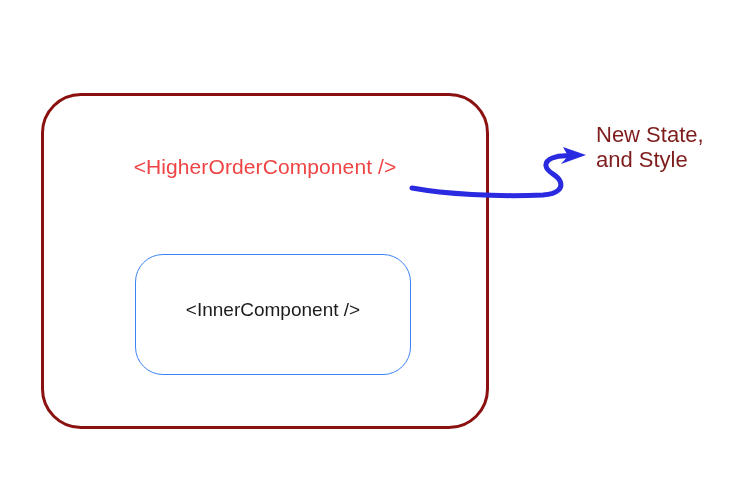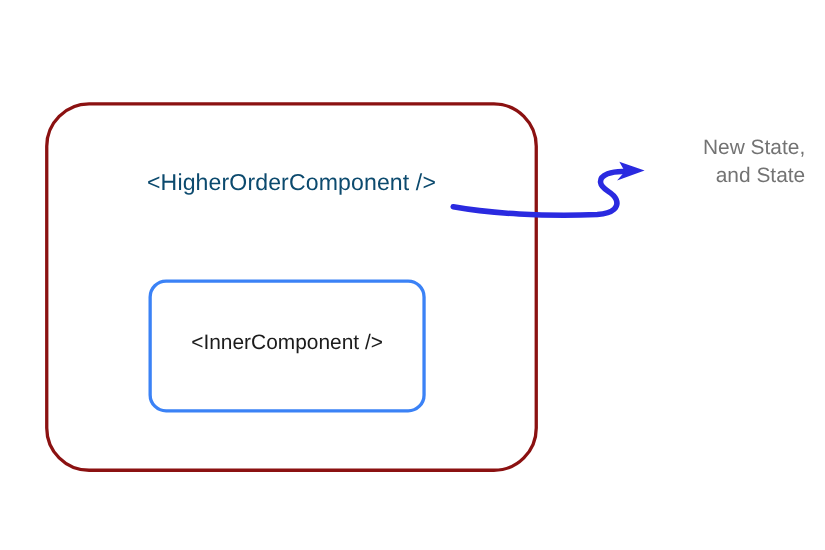--- a/index.html
+++ b/index.html
@@ -31,35 +31,35 @@
     background: transparent;
   }
 
   #hoc-label {
     position: absolute;
     left: 0;
     top: 59px;
     width: 100%;
     text-align: center;
     font-size: 21px;
-    color: #0c4a6e;
+    color: #ef4444;
     letter-spacing: 0.1px;
     white-space: nowrap;
   }
 
   
   #inner-box {
     position: absolute;
     left: 91px;
     top: 158px;
-    width: 252px;
+    width: 276px;
     height: 121px;
     box-sizing: border-box;
-    border: 3px solid #3b82f6;
-    border-radius: 16px;
+    border: 1px solid #3b82f6;
+    border-radius: 28px;
     background: transparent;
   }
 
   #inner-label {
     position: absolute;
     left: 0;
     top: 44px;
     width: 100%;
     text-align: center;
     font-size: 19px;
@@ -76,24 +76,24 @@
     height: 70px;
     pointer-events: none;
   }
 
   
   #caption {
     position: absolute;
     left: 596px;
     top: 122px;
     width: 136px;
-    text-align: right;
-    font-size: 19px;
+    text-align: left;
+    font-size: 22px;
     line-height: 25px;
-    color: #737373;
+    color: #7f1d1d;
   }
   #caption .cap-line {
     display: block;
     white-space: nowrap;
   }
 </style>
 </head>
 <body>
 
 <div id="canvas">
@@ -107,16 +107,16 @@
   </div>
 
   <svg id="arrow-svg" viewBox="0 0 200 70">
     <path d="M 12 43 C 45 49, 95 52, 143 50 C 158 49, 163 43, 160 36
              C 157 29, 147 28, 146 21 C 145 14, 156 10, 170 11" fill="none" stroke="#2a2ae0" stroke-width="5" stroke-linecap="round" stroke-linejoin="round"></path>
     <path d="M 186 10 L 163 2 L 168 11 L 161 19 Z" fill="#2a2ae0"></path>
   </svg>
 
   <div id="caption">
     <span class="cap-line">New State,</span>
-    <span class="cap-line">and State</span>
+    <span class="cap-line">and Style</span>
   </div>
 
 </div>
 
 </body></html>

